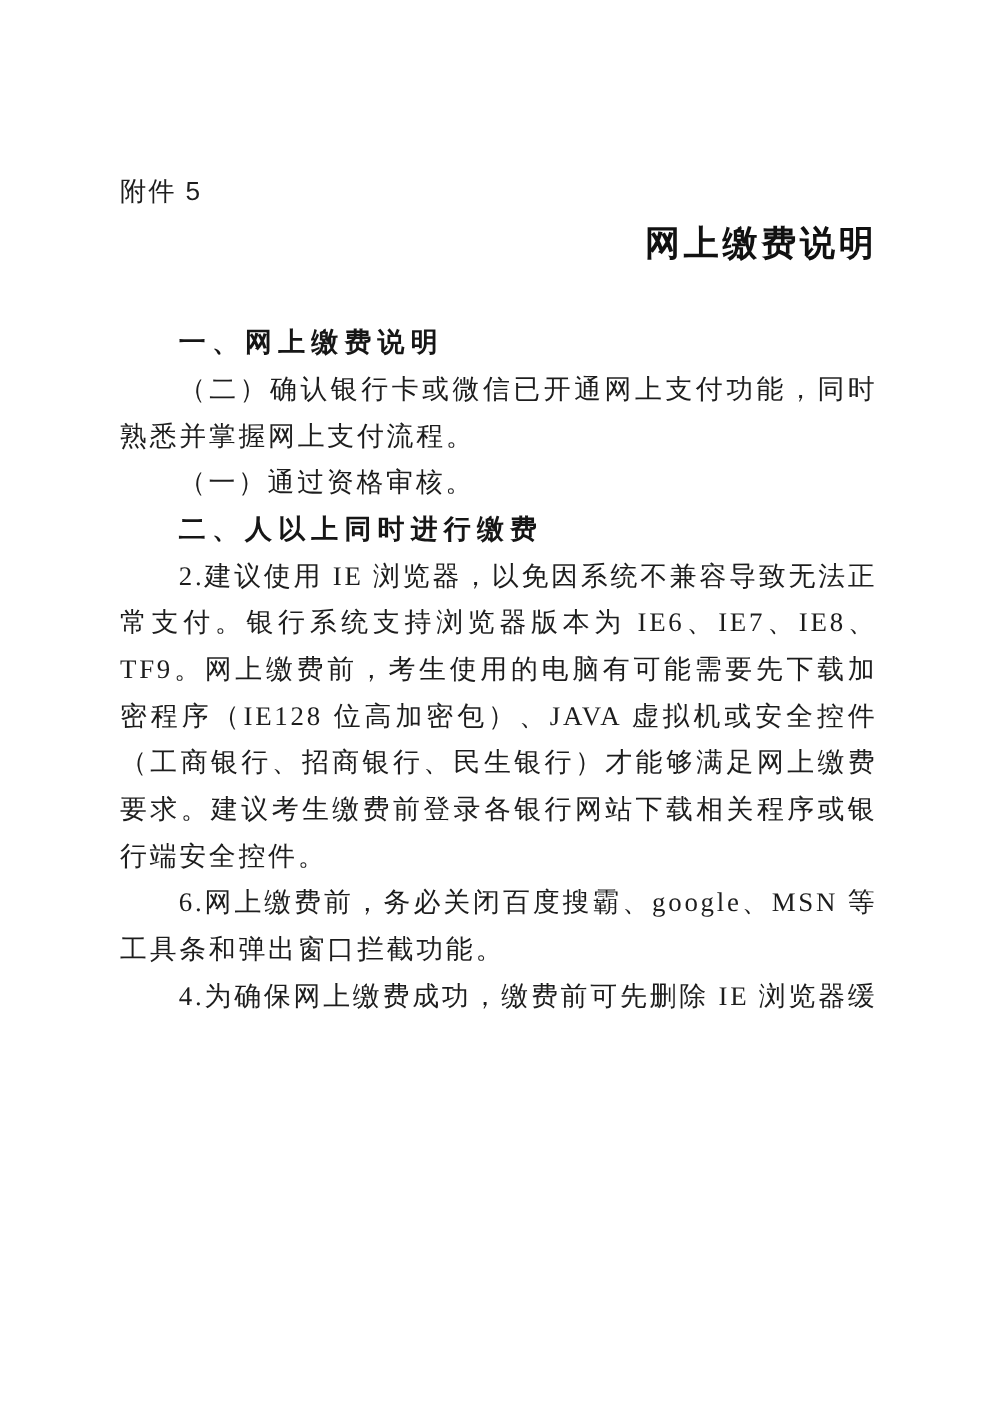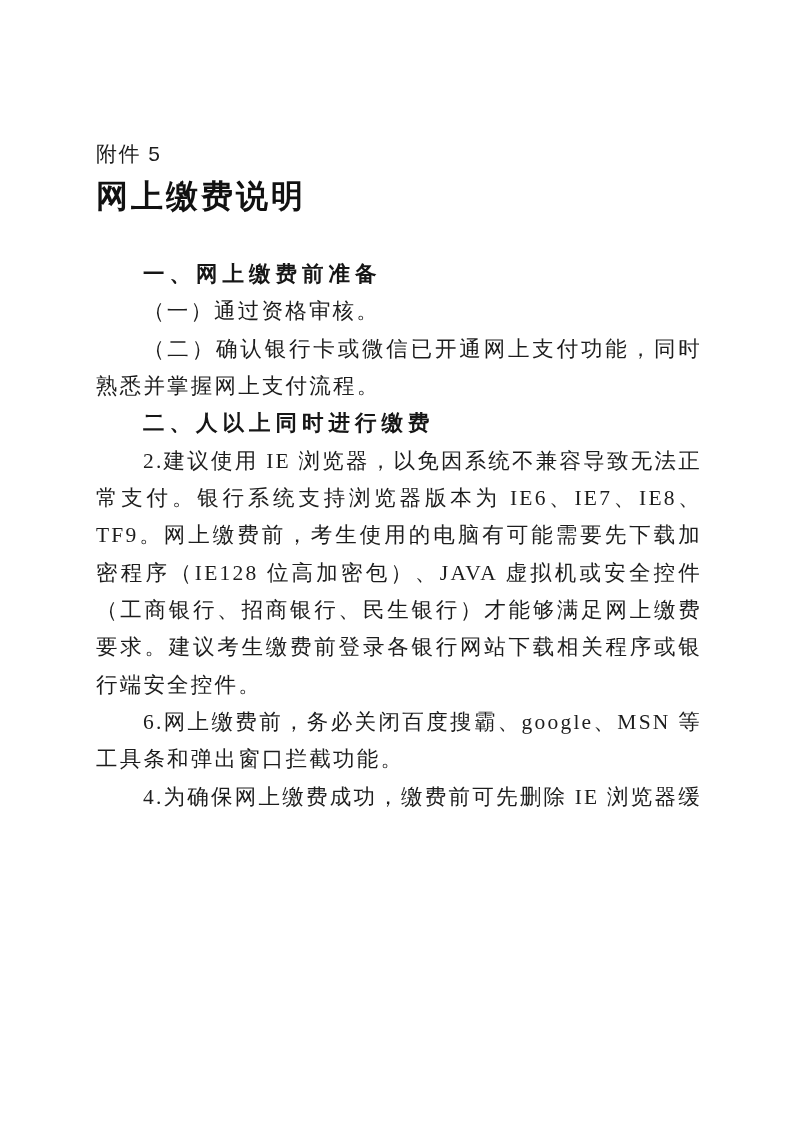--- a/index.html
+++ b/index.html
@@ -25,23 +25,23 @@
     margin-top: 141px;
     font-family: "Liberation Sans", "DejaVu Sans", sans-serif;
     font-size: 21px;
     line-height: 26px;
     letter-spacing: 1.5px;
   }
   .doc-title {
     margin: 8px 0 0 0;
     font-family: "Liberation Serif", "DejaVu Serif", serif;
     font-weight: 700;
-    font-size: 32px;
+    font-size: 28px;
     line-height: 42px;
-    text-align: left;
+    text-align: right;
     letter-spacing: 3px;
     color: #111111;
   }
   .body-block {
     margin-top: 39px;
   }
   .section-heading {
     margin: 0;
     font-family: "Liberation Sans", "DejaVu Sans", sans-serif;
     font-weight: 700;
@@ -81,25 +81,25 @@
 
 <div class="page">
   <div class="content">
 
     <div class="attachment">附件 5</div>
 
     <h1 class="doc-title">网上缴费说明</h1>
 
     <div class="body-block">
 
-      <h2 class="section-heading">一、网上缴费前准备</h2>
+      <h2 class="section-heading">一、网上缴费说明</h2>
+
+      <p class="para">（二）确认银行卡或微信已开通网上支付功能，同时熟悉并掌握网上支付流程。</p>
 
       <p class="para">（一）通过资格审核。</p>
-
-      <p class="para">（二）确认银行卡或微信已开通网上支付功能，同时熟悉并掌握网上支付流程。</p>
 
       <h2 class="section-heading">二、人以上同时进行缴费</h2>
 
 
 
       <p class="para">2.建议使用 IE 浏览器，以免因系统不兼容导致无法正常支付。银行系统支持浏览器版本为 IE6、IE7、IE8、TF9。网上缴费前，考生使用的电脑有可能需要先下载加密程序（IE128 位高加密包）、JAVA 虚拟机或安全控件（工商银行、招商银行、民生银行）才能够满足网上缴费要求。建议考生缴费前登录各银行网站下载相关程序或银行端安全控件。</p>
 
       <p class="para">6.网上缴费前，务必关闭百度搜霸、google、MSN 等工具条和弹出窗口拦截功能。</p>
 
       <p class="para">4.为确保网上缴费成功，缴费前可先删除 IE 浏览器缓存</p>

